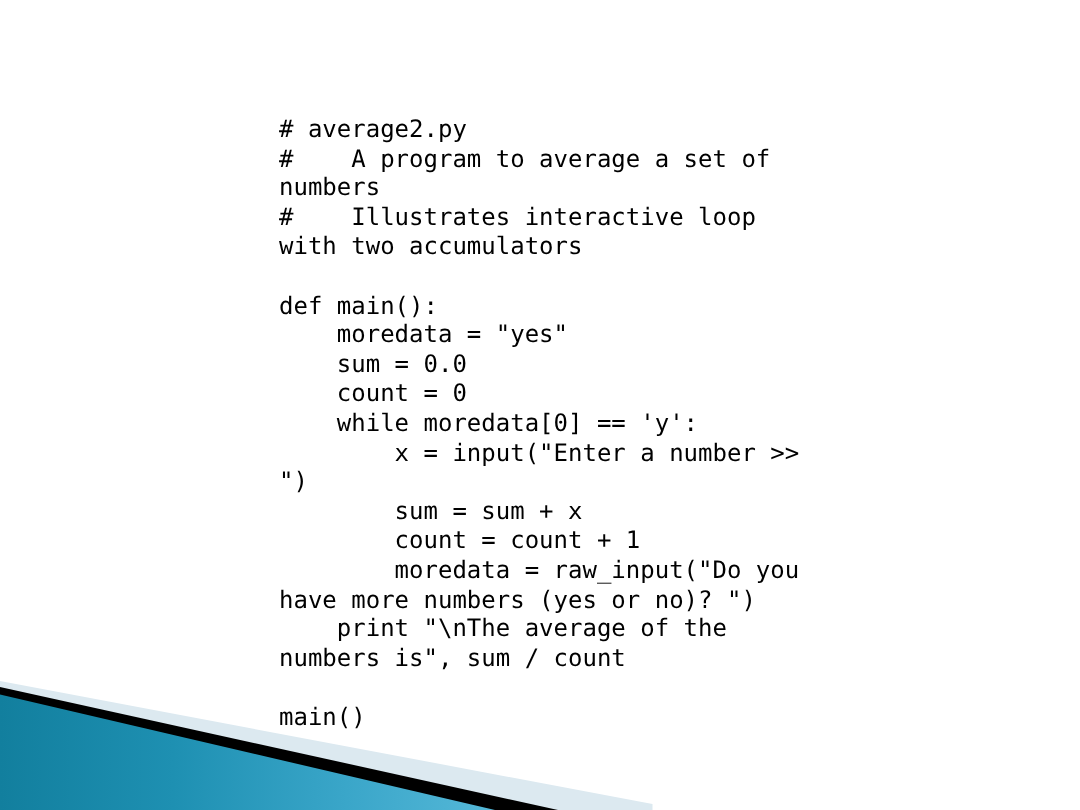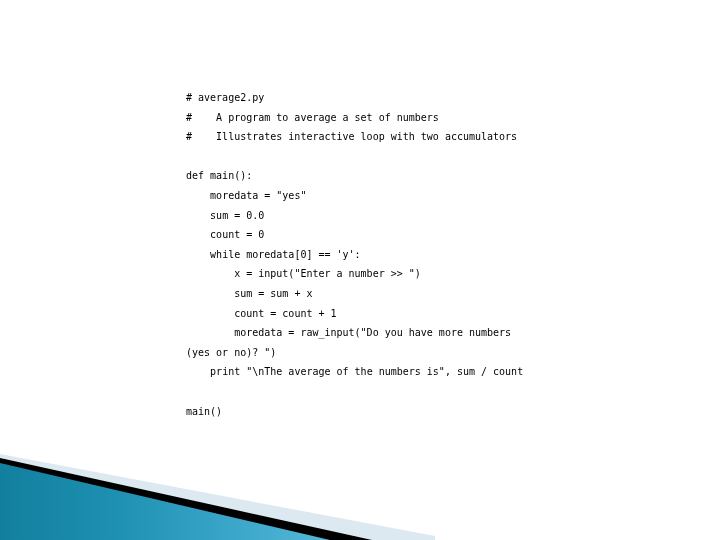--- a/index.html
+++ b/index.html
@@ -34,24 +34,24 @@
   #corner-decoration svg {
     display: block;
     width: 470px;
     height: 110px;
   }
 
   
   #code-block {
     position: absolute;
     left: 186px;
-    top: 78px;
+    top: 60px;
     width: 352px;
     font-family: "DejaVu Sans Mono", "Liberation Mono", monospace;
-    font-size: 10px;
+    font-size: 16px;
     line-height: 19.6px;
     color: #000000;
     white-space: pre-wrap;
     word-break: break-word;
     letter-spacing: 0px;
   }
   .code-line {
     white-space: pre-wrap;
     min-height: 19.6px;
   }

